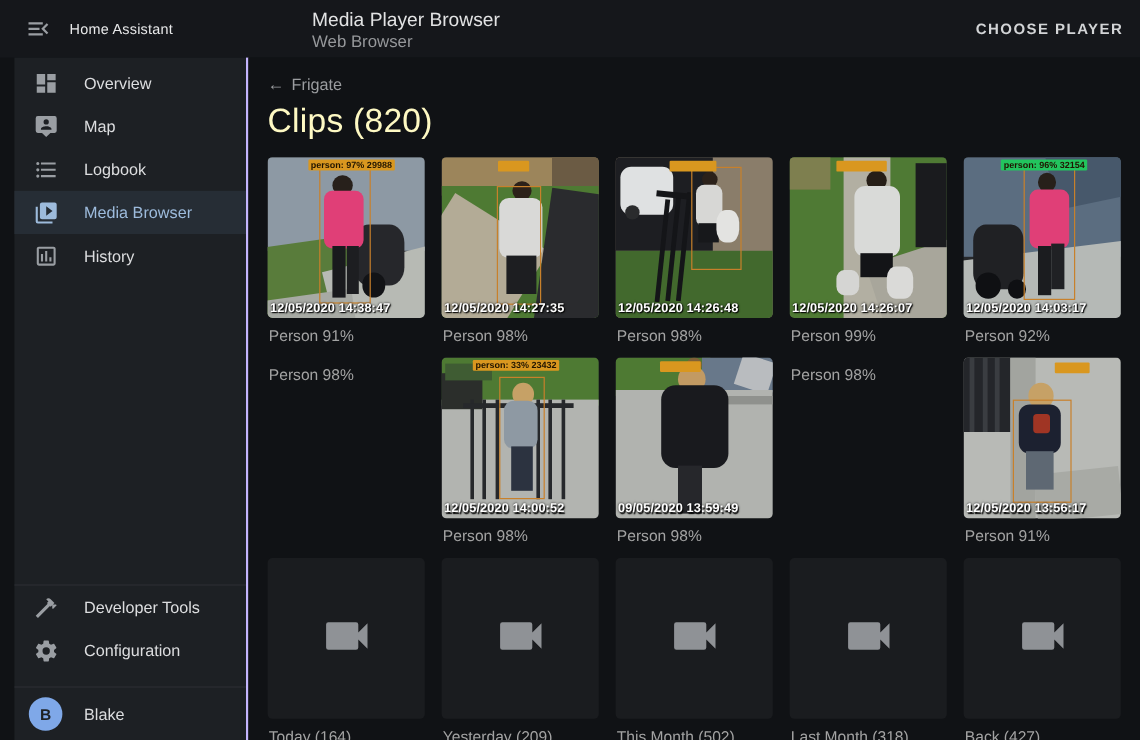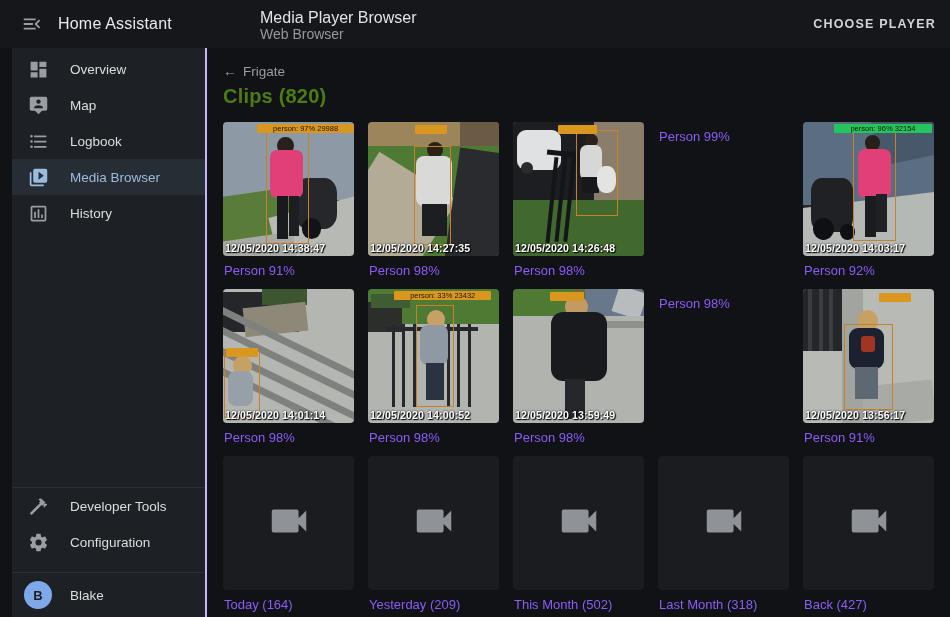--- a/index.html
+++ b/index.html
@@ -6,21 +6,21 @@
   html,body { width:950px; height:617px; overflow:hidden; background:#101215;
     font-family:"Liberation Sans", sans-serif; }
   .app { width:950px; height:617px; display:flex; flex-direction:column; background:#101215; }
 
   
   .topbar { height:48px; flex:0 0 48px; background:#15171b; display:flex; align-items:center; color:#e4e5e6; }
   .topbar-left { width:195px; flex:0 0 195px; display:flex; align-items:center; padding-left:14px; }
   .menu-btn { width:36px; height:36px; border:none; background:transparent; color:#9a9ea3; cursor:pointer;
     display:flex; align-items:center; justify-content:center; }
   .menu-btn svg { width:22px; height:22px; fill:currentColor; }
-  .app-title { font-size:16px; color:#e8e9ea; margin-left:8px; letter-spacing:.2px; }
+  .app-title { font-size:12px; color:#e8e9ea; margin-left:8px; letter-spacing:.2px; }
   .topbar-main { flex:1; display:flex; flex-direction:column; justify-content:center; padding-left:65px; }
   .tb-title { font-size:16px; color:#e2e3e4; line-height:19px; }
   .tb-sub { font-size:14px; color:#96989b; line-height:14px; }
   .choose-player { border:none; background:transparent; color:#d2d4d6; font-size:12.5px; font-weight:700;
     letter-spacing:1.2px; padding:0 14px 0 8px; cursor:pointer; font-family:inherit; }
 
   .body { flex:1; display:flex; min-height:0; }
 
   
   .sidebar { width:195px; flex:0 0 195px; background:#1d2024; display:flex; flex-direction:column;
@@ -37,32 +37,32 @@
   .div-bottom { margin:12px 0 4px; }
   .avatar { width:28px; height:28px; border-radius:50%; display:flex; align-items:center; justify-content:center;
     font-size:13px; font-weight:700; color:#1d2024; margin-left:-2px; flex:0 0 28px; }
   .user-label { font-size:13.5px; margin-left:18px; }
   .side-pad { height:4px; flex:0 0 4px; }
 
   
   .main { flex:1; min-width:0; background:#101215; padding:14px 0 0 16px; overflow:hidden; }
   .breadcrumb { display:inline-flex; align-items:center; color:#9b9da0; font-size:13.5px; cursor:pointer; }
   .breadcrumb .arrow { margin-right:6px; font-size:14px; }
-  .page-title { color:#4d7c0f; font-size:20px; font-weight:700; margin-top:5px; letter-spacing:.2px; }
+  .page-title { color:#fef9c3; font-size:28px; font-weight:400; margin-top:5px; letter-spacing:.2px; }
 
   .grid { margin-top:14px; width:720px; display:flex; flex-wrap:wrap; column-gap:14px; row-gap:11px; }
   .card { width:131px; cursor:pointer; }
   .thumb { position:relative; width:131px; height:134px; border-radius:4px; overflow:hidden; background:#26282b; }
   .thumb .layer { position:absolute; }
   .ts { position:absolute; left:2px; right:0; bottom:2px; color:#fff; font-size:10.6px; font-weight:700;
     white-space:nowrap; text-shadow:0 0 2px #000, 1px 1px 1px #000; letter-spacing:.1px; }
   .bbox { position:absolute; border:1.5px solid #c8802b; }
-  .chip { position:absolute; background:#d9971f; color:#211500; font-size:7.5px; font-weight:400;
-    line-height:9px; height:9px; padding:0 16px; white-space:nowrap; border-radius:1px; }
-  .caption { color:#8b5cf6; font-size:13px; margin-top:7px; padding-left:1px; white-space:nowrap; }
+  .chip { position:absolute; background:#d9971f; color:#211500; font-size:7.5px; font-weight:700;
+    line-height:9px; height:9px; padding:0 2px; white-space:nowrap; border-radius:1px; }
+  .caption { color:#a3a3a3; font-size:13px; margin-top:7px; padding-left:1px; white-space:nowrap; }
   .folder-thumb { width:131px; height:134px; border-radius:4px; background:#1a1c1f;
     display:flex; align-items:center; justify-content:center; }
   .folder-thumb svg { width:46px; height:46px; fill:#8f9296; }
 </style>
 </head>
 <body>
 
 <div class="app">
   <header class="topbar">
     <div class="topbar-left">
@@ -210,20 +210,34 @@
               <div class="layer" style="left: 51%; top: 17%; width: 17%; height: 26%; background: rgb(215, 215, 213); border-radius: 7px;"></div>
               <div class="layer" style="left: 53%; top: 41%; width: 13%; height: 12%; background: rgb(23, 24, 27);"></div>
               <div class="layer" style="left: 64%; top: 33%; width: 15%; height: 20%; background: rgb(227, 227, 225); border-radius: 40%;"></div>
               <div class="bbox" style="left: 48%; top: 6%; width: 32%; height: 64%; border-color: rgb(200, 128, 43);"></div>
               <div class="chip" style="left: 34%; top: 2%; background: rgb(217, 151, 31); width: 30%;"></div>
               <div class="ts">12/05/2020 14:26:48</div>
             </div>
             <div class="caption">Person 98%</div>
           </div>
           <div class="card">
+            <div class="thumb">
+              <div class="layer" style="left: 0%; top: 0%; width: 100%; height: 100%; background: rgb(79, 122, 52);"></div>
+              <div class="layer" style="left: 0%; top: 0%; width: 26%; height: 20%; background: rgb(126, 127, 79);"></div>
+              <div class="layer" style="left: 34%; top: 0%; width: 30%; height: 100%; background: rgb(178, 175, 162);"></div>
+              <div class="layer" style="left: 55%; top: 58%; width: 55%; height: 50%; background: rgb(168, 166, 155); transform: rotate(-18deg);"></div>
+              <div class="layer" style="left: 80%; top: 4%; width: 20%; height: 52%; background: rgb(26, 27, 30);"></div>
+              <div class="layer" style="left: 49%; top: 8%; width: 13%; height: 13%; background: rgb(38, 30, 23); border-radius: 50%;"></div>
+              <div class="layer" style="left: 41%; top: 18%; width: 29%; height: 44%; background: rgb(217, 218, 216); border-radius: 9px;"></div>
+              <div class="layer" style="left: 45%; top: 60%; width: 21%; height: 15%; background: rgb(19, 20, 23);"></div>
+              <div class="layer" style="left: 62%; top: 68%; width: 17%; height: 20%; background: rgb(218, 218, 216); border-radius: 35%;"></div>
+              <div class="layer" style="left: 30%; top: 70%; width: 14%; height: 16%; background: rgb(213, 213, 211); border-radius: 35%;"></div>
+              <div class="chip" style="left: 30%; top: 2%; background: rgb(217, 151, 31); width: 32%;"></div>
+              <div class="ts">12/05/2020 14:26:07</div>
+            </div>
             <div class="caption">Person 99%</div>
           </div>
           <div class="card">
             <div class="thumb">
               <div class="layer" style="left: 0%; top: 0%; width: 100%; height: 62%; background: rgb(91, 109, 128);"></div>
               <div class="layer" style="left: 55%; top: -6%; width: 50%; height: 34%; background: rgb(71, 88, 107); transform: rotate(-12deg);"></div>
               <div class="layer" style="left: -6%; top: 58%; width: 115%; height: 48%; background: rgb(181, 185, 182); transform: rotate(-7deg);"></div>
               <div class="layer" style="left: 6%; top: 42%; width: 32%; height: 40%; background: rgb(32, 33, 36); border-radius: 25%;"></div>
               <div class="layer" style="left: 8%; top: 72%; width: 16%; height: 16%; background: rgb(15, 16, 19); border-radius: 50%;"></div>
               <div class="layer" style="left: 28%; top: 76%; width: 12%; height: 12%; background: rgb(15, 16, 19); border-radius: 50%;"></div>
@@ -231,35 +245,20 @@
               <div class="layer" style="left: 42%; top: 20%; width: 25%; height: 37%; background: rgb(224, 63, 119); border-radius: 7px;"></div>
               <div class="layer" style="left: 47%; top: 55%; width: 9%; height: 31%; background: rgb(27, 28, 31);"></div>
               <div class="layer" style="left: 56%; top: 54%; width: 8%; height: 28%; background: rgb(32, 33, 36);"></div>
               <div class="bbox" style="left: 38%; top: 7%; width: 33%; height: 82%; border-color: rgb(200, 128, 43);"></div>
               <div class="chip" style="left: 24%; top: 1.5%; background: #22c55e;">person: 96% 32154</div>
               <div class="ts">12/05/2020 14:03:17</div>
             </div>
             <div class="caption">Person 92%</div>
           </div>
           <div class="card">
-            <div class="thumb">
-              <div class="layer" style="left: 0%; top: 0%; width: 100%; height: 100%; background: rgb(180, 182, 178);"></div>
-              <div class="layer" style="left: 0%; top: 2%; width: 58%; height: 30%; background: rgb(36, 38, 42);"></div>
-              <div class="layer" style="left: 30%; top: 0%; width: 34%; height: 12%; background: rgb(60, 86, 48);"></div>
-              <div class="layer" style="left: 16%; top: 12%; width: 48%; height: 22%; background: rgb(141, 136, 120); transform: rotate(-6deg);"></div>
-              <div class="layer" style="left: -10%; top: 45%; width: 150%; height: 5%; background: rgb(126, 129, 126); transform: rotate(26deg);"></div>
-              <div class="layer" style="left: -10%; top: 60%; width: 150%; height: 5%; background: rgb(126, 129, 126); transform: rotate(26deg);"></div>
-              <div class="layer" style="left: -10%; top: 75%; width: 150%; height: 5%; background: rgb(126, 129, 126); transform: rotate(26deg);"></div>
-              <div class="layer" style="left: -10%; top: 90%; width: 150%; height: 5%; background: rgb(126, 129, 126); transform: rotate(26deg);"></div>
-              <div class="layer" style="left: 8%; top: 50%; width: 14%; height: 14%; background: rgb(198, 161, 102); border-radius: 50%;"></div>
-              <div class="layer" style="left: 4%; top: 61%; width: 19%; height: 26%; background: rgb(151, 160, 168); border-radius: 8px;"></div>
-              <div class="bbox" style="left: 1%; top: 46%; width: 27%; height: 50%; border-color: rgb(200, 128, 43);"></div>
-              <div class="chip" style="left: 2%; top: 44%; background: rgb(217, 151, 31); width: 18%;"></div>
-              <div class="ts">12/05/2020 14:01:14</div>
-            </div>
             <div class="caption">Person 98%</div>
           </div>
           <div class="card">
             <div class="thumb">
               <div class="layer" style="left: 0%; top: 0%; width: 100%; height: 30%; background: rgb(78, 122, 51);"></div>
               <div class="layer" style="left: 0%; top: 26%; width: 100%; height: 74%; background: rgb(178, 180, 176);"></div>
               <div class="layer" style="left: 0%; top: 10%; width: 26%; height: 22%; background: rgb(43, 46, 43);"></div>
               <div class="layer" style="left: 2%; top: 4%; width: 30%; height: 10%; background: rgb(63, 92, 51);"></div>
               <div class="layer" style="left: 18%; top: 26%; width: 2.5%; height: 62%; background: rgb(38, 40, 43);"></div>
               <div class="layer" style="left: 26%; top: 26%; width: 2.5%; height: 62%; background: rgb(38, 40, 43);"></div>
@@ -282,21 +281,21 @@
               <div class="layer" style="left: 0%; top: 0%; width: 60%; height: 24%; background: rgb(78, 122, 51);"></div>
               <div class="layer" style="left: 55%; top: 0%; width: 45%; height: 22%; background: rgb(104, 120, 138);"></div>
               <div class="layer" style="left: 78%; top: 0%; width: 22%; height: 20%; background: rgb(185, 188, 191); transform: rotate(18deg);"></div>
               <div class="layer" style="left: 0%; top: 20%; width: 100%; height: 80%; background: rgb(177, 179, 175);"></div>
               <div class="layer" style="left: 55%; top: 24%; width: 45%; height: 5%; background: rgb(143, 145, 141);"></div>
               <div class="layer" style="left: 45%; top: 0%; width: 10%; height: 9%; background: rgb(126, 97, 56); border-radius: 50%;"></div>
               <div class="layer" style="left: 40%; top: 5%; width: 17%; height: 17%; background: rgb(194, 154, 99); border-radius: 50%;"></div>
               <div class="layer" style="left: 29%; top: 17%; width: 43%; height: 52%; background: rgb(25, 26, 30); border-radius: 12px;"></div>
               <div class="layer" style="left: 40%; top: 67%; width: 15%; height: 30%; background: rgb(38, 39, 43);"></div>
               <div class="chip" style="left: 28%; top: 2%; background: rgb(217, 151, 31); width: 26%;"></div>
-              <div class="ts">12/05/2020 13:59:49</div>
+              <div class="ts">09/05/2020 13:59:49</div>
             </div>
             <div class="caption">Person 98%</div>
           </div>
           <div class="card">
             <div class="caption">Person 98%</div>
           </div>
           <div class="card">
             <div class="thumb">
               <div class="layer" style="left: 0%; top: 0%; width: 100%; height: 100%; background: rgb(184, 186, 182);"></div>
               <div class="layer" style="left: 0%; top: 0%; width: 30%; height: 46%; background: rgb(36, 38, 42);"></div>

